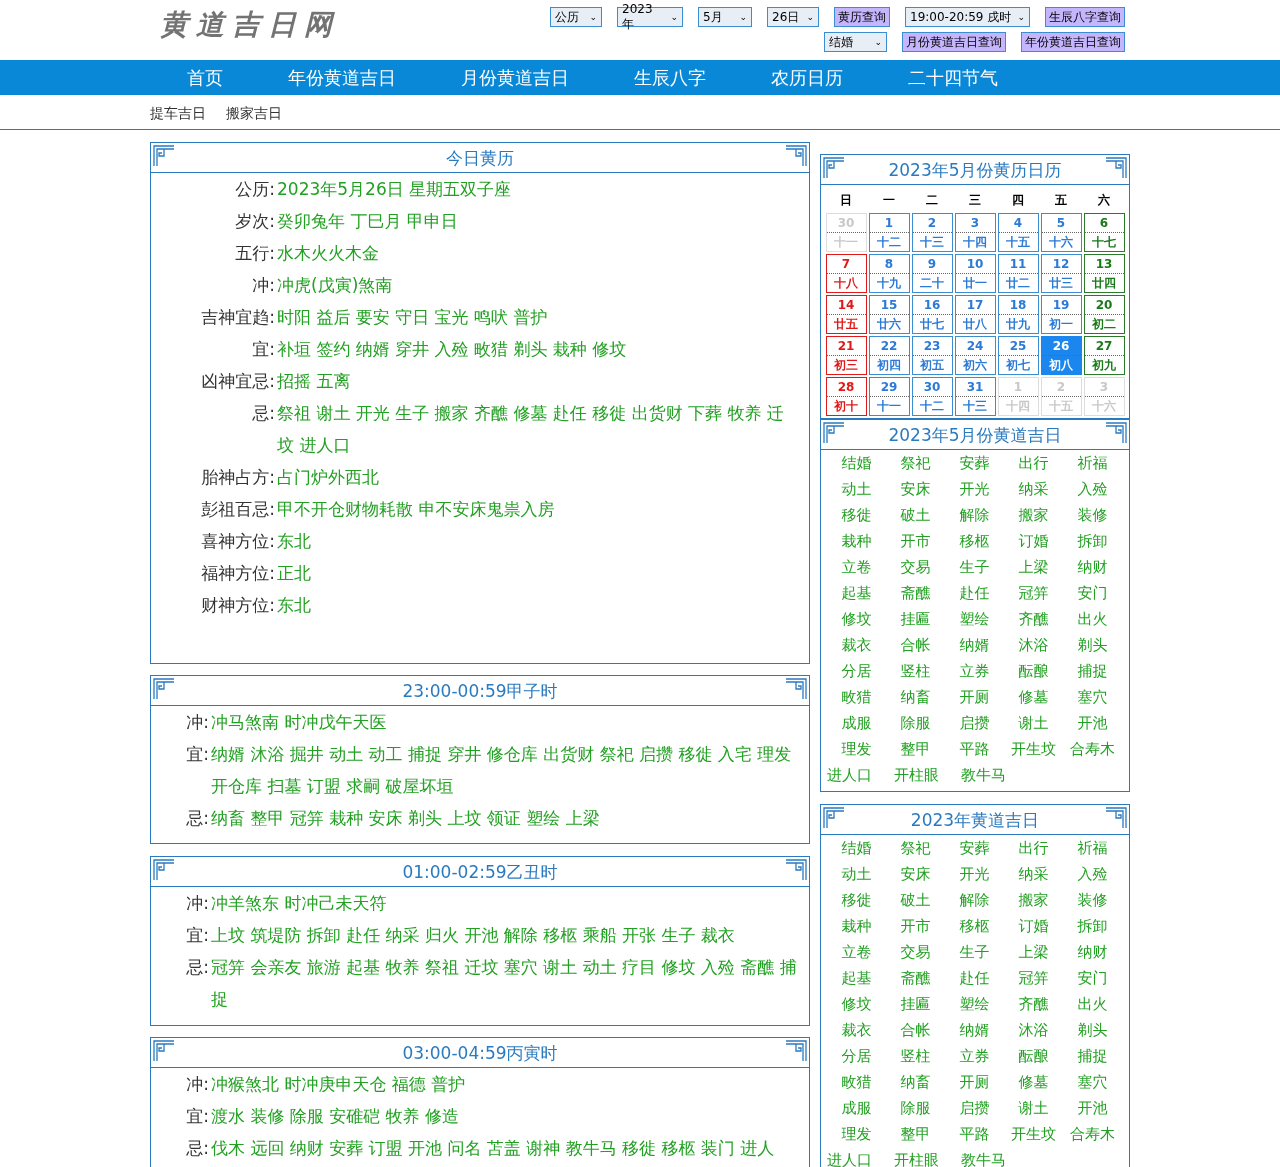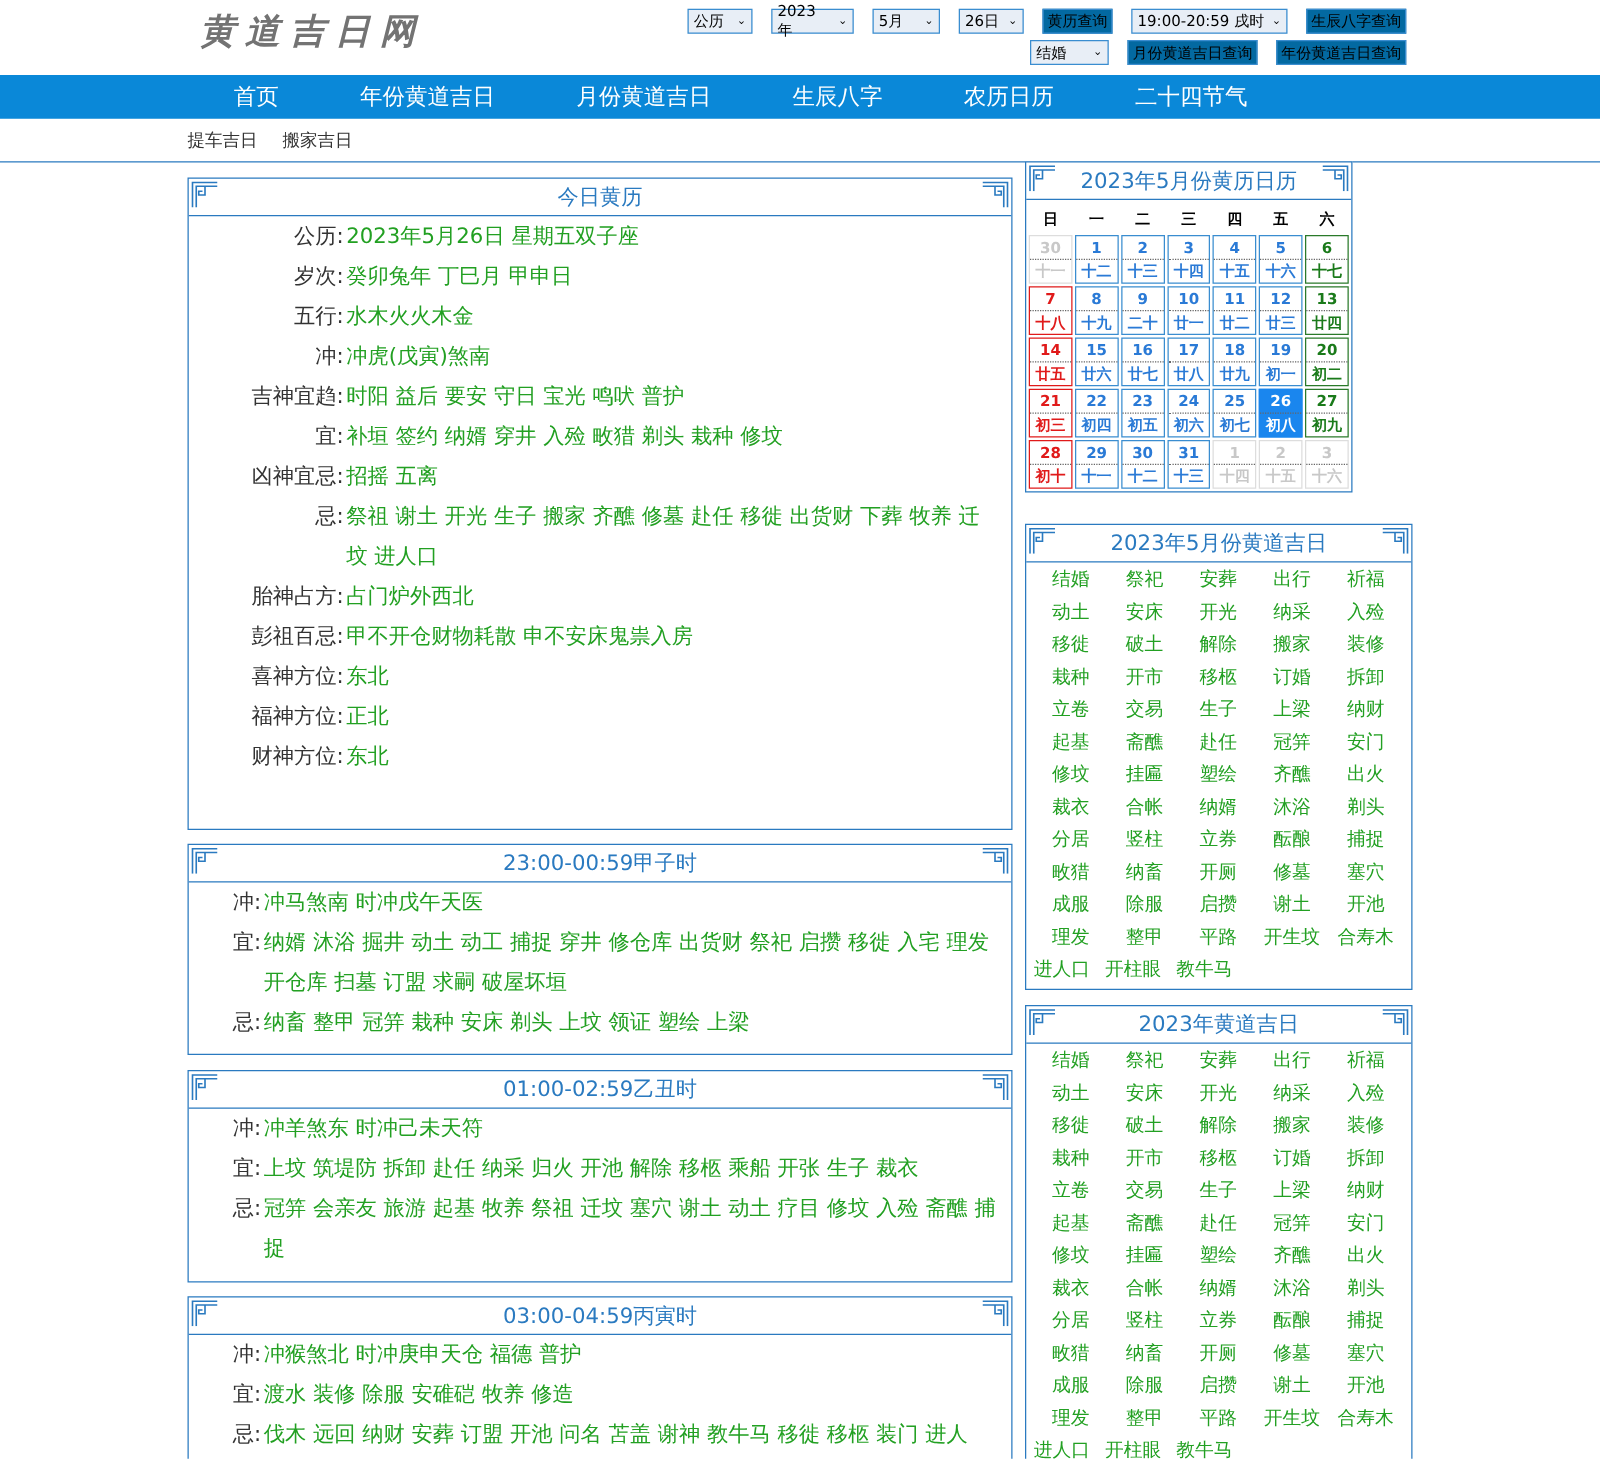--- a/index.html
+++ b/index.html
@@ -3,21 +3,21 @@
 <meta charset="utf-8">
 <style>
 *{box-sizing:border-box;margin:0;padding:0}
 body{width:1280px;height:1167px;overflow:hidden;background:#fff;font-family:"DejaVu Sans","Liberation Sans",sans-serif;color:#333;position:relative}
 .header{position:relative;height:60px}
 .logo{position:absolute;left:160px;top:6px;font-family:"DejaVu Serif",serif;font-size:28px;font-weight:bold;color:#737373;letter-spacing:8px;font-style:italic}
 .qrow{position:absolute;right:155px;display:flex;gap:15px}
 .qrow1{top:7px}.qrow2{top:32px}
 .sel{height:20px;border:1px solid #3a8dd0;background:#e8eef6;font-size:12px;padding:0 4px;display:flex;align-items:center;justify-content:space-between;color:#000}
 .sel .arr{font-size:9px;margin-left:6px}
-.btn{height:20px;border:1px solid #3a8dd0;background:#0369a1;font-size:12px;padding:0 3px;display:flex;align-items:center;color:#000}
+.btn{height:20px;border:1px solid #3a8dd0;background:#c4b5fd;font-size:12px;padding:0 3px;display:flex;align-items:center;color:#000}
 .nav{position:absolute;top:60px;left:0;width:1280px;height:35px;background:#0a88d8;display:flex;padding-left:170px}
 .nav a{color:#ffffff;font-size:18px;line-height:35px;margin-right:31px;text-decoration:none;padding:0 17px 0 17px}
 .nav a:first-child{padding-left:17px}
 .subnav{position:absolute;top:95px;left:0;width:1280px;height:35px;border-bottom:1px solid #2a7ac0;padding-left:150px;display:flex;gap:20px;font-size:14px;line-height:36px;color:#333}
 .panel{position:absolute;border:1px solid #2a7ac0;background:#fff}
 .ptitle{height:30px;border-bottom:1px solid #2a7ac0;text-align:center;font-size:17px;line-height:30px;color:#2a7ac0;position:relative}
 .corner{position:absolute;top:1px;width:22px;height:22px}
 .corner.l{left:1px}.corner.r{right:1px;transform:scaleX(-1)}
 .row{display:flex;font-size:17px;line-height:32px}
 .lbl{color:#333;text-align:right;flex-shrink:0}
@@ -30,21 +30,21 @@
 .cal td{width:41px;height:39px;border:1px solid #3a8dd0;text-align:center;font-weight:bold;padding:0}
 .cal td .d{height:19px;line-height:19px;border-bottom:1px dotted #666;font-size:12px}
 .cal td .l{height:18px;line-height:18px;font-size:12px}
 .cal td.blue{color:#2a7ad6}
 .cal td.red{color:#e01a1a;border-color:#e01a1a}
 .cal td.green{color:#1a7a1a;border-color:#2a7a2a}
 .cal td.grey{color:#c8c8c8;border-color:#ddd}
 .cal td.today{background:#1a86ee;color:#fff;border-color:#1a86ee}
 .grid{display:grid;grid-template-columns:repeat(5,59px);padding:0 6px 0 6px;justify-content:start;font-size:15px;line-height:26px;color:#22a022}
 .grid span{text-align:center}
-.grid .extra{grid-column:1/-1;display:flex;gap:12px;text-align:left}
+.grid .extra{grid-column:1/-1;display:flex;gap:22px;text-align:left}
 </style>
 </head>
 <body>
 
 <div class="header">
   <div class="logo">黄道吉日网</div>
   <div class="qrow qrow1">
     <div class="sel" style="width:52px">
         <span>公历</span>
         <span class="arr">⌄</span>
@@ -228,21 +228,21 @@
         <span class="lbl">宜:</span>
         <span class="val" style="max-width:595px;margin-left:2px">渡水 装修 除服 安碓硙 牧养 修造</span>
       </div>
   <div class="row">
         <span class="lbl">忌:</span>
         <span class="val" style="max-width:595px;margin-left:2px">伐木 远回 纳财 安葬 订盟 开池 问名 苫盖 谢神 教牛马 移徙 移柩 装门 进人</span>
       </div>
     </div>
   </div>
 
-<div class="panel cal" style="left:820px;top:129px;width:262px;height:265px">
+<div class="panel cal" style="left:820px;top:154px;width:310px;height:265px">
   <div class="ptitle">
     <svg class="corner l">
         <use href="#orn"></use>
       </svg>
     <span>2023年5月份黄历日历</span>
     <svg class="corner r">
         <use href="#orn"></use>
       </svg>
   </div>
   <table>

